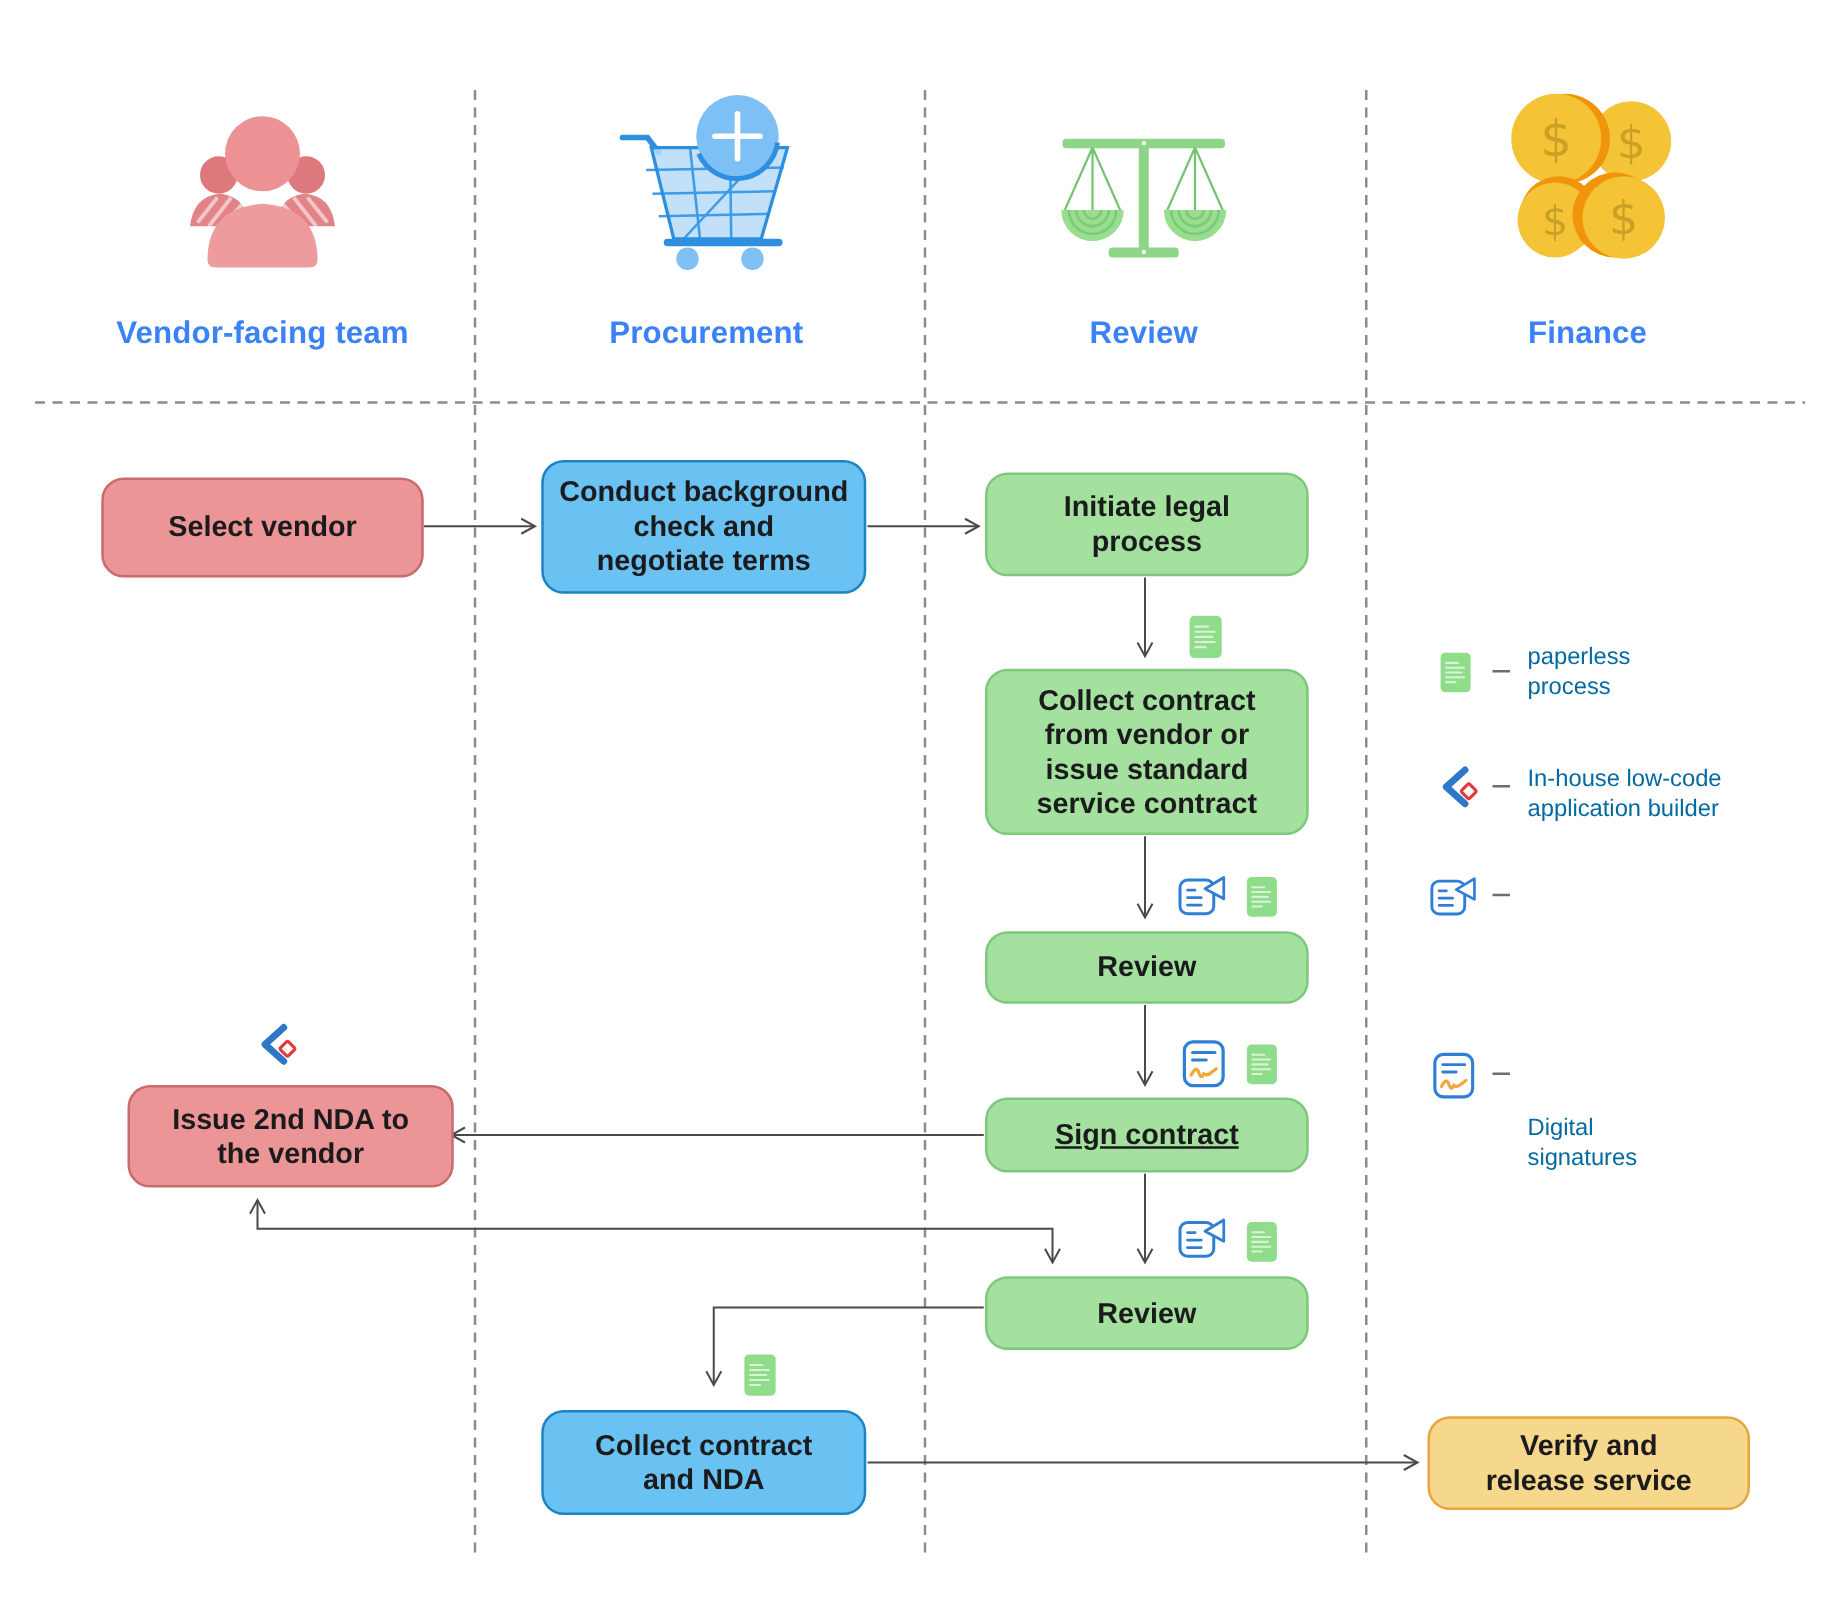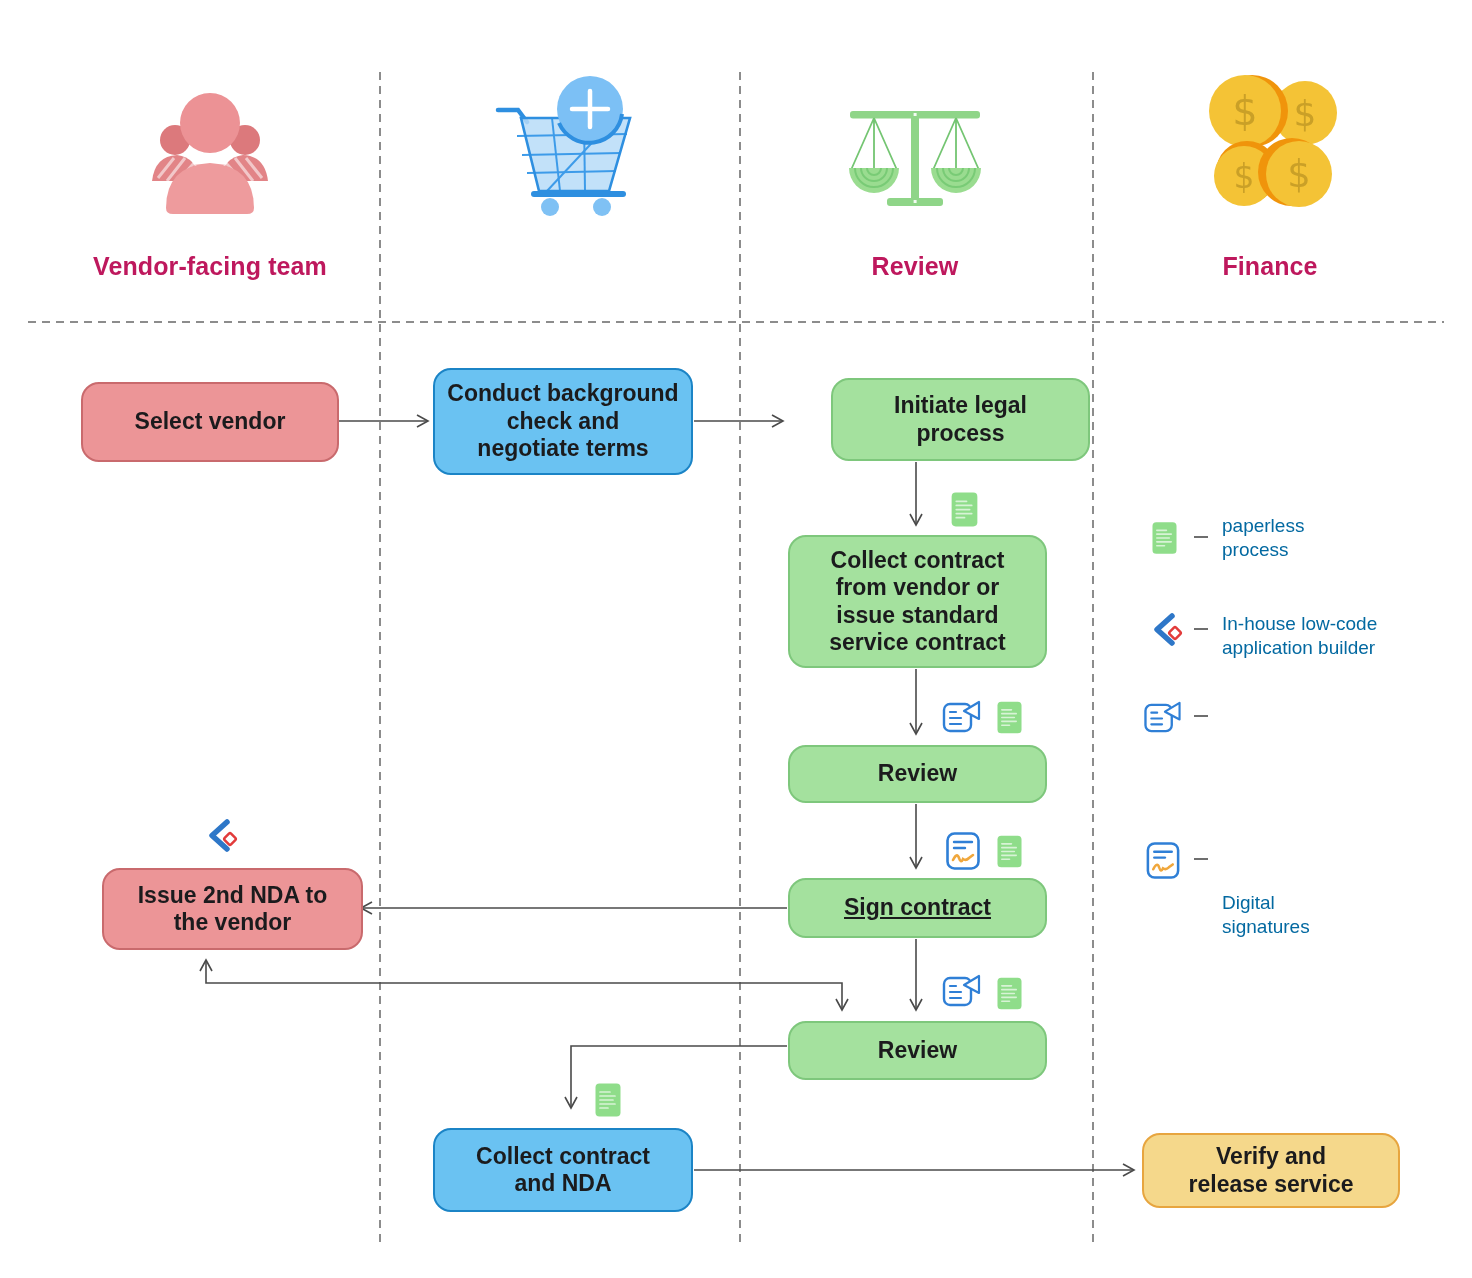--- a/index.html
+++ b/index.html
@@ -1,19 +1,19 @@
 <!DOCTYPE html>
 <html><head>
 <meta charset="utf-8">
 <style>
   html,body{margin:0;padding:0;background:#ffffff;}
   body{font-family:"Liberation Sans",sans-serif;}
   .canvas{position:relative;width:1472px;height:1278px;background:#ffffff;overflow:hidden;}
   svg.layer{position:absolute;left:0;top:0;width:1472px;height:1278px;pointer-events:none;}
-  .lane-label{position:absolute;width:340px;text-align:center;font-size:25px;font-weight:bold;color:#be185d;letter-spacing:.1px;}
+  .lane-label{position:absolute;width:340px;text-align:center;font-size:25px;font-weight:bold;color:#3b82f6;letter-spacing:.1px;}
   .hicon{position:absolute;}
   .node{position:absolute;display:flex;align-items:center;justify-content:center;text-align:center;
         font-weight:bold;font-size:23px;line-height:27.5px;border-radius:18px;border:2.5px solid;
         white-space:pre-line;color:#1b1b1d;box-sizing:border-box;}
   .node.pink{background:#EC9597;border-color:#C96A6D;}
   .node.blue{background:#6AC2F2;border-color:#1B84C6;}
   .node.green{background:#A4E19E;border-color:#7EC77C;}
   .node.yellow{background:#F5D88B;border-color:#E7A53F;}
   .fic{position:absolute;}
   .legend-label{position:absolute;font-size:19px;line-height:23.5px;color:#0369a1;white-space:pre-line;}
@@ -89,20 +89,21 @@
       <circle cx="60" cy="134" r="9" fill="#7FC1F4"></circle>
       <circle cx="112" cy="134" r="9" fill="#7FC1F4"></circle>
       <circle cx="100" cy="36" r="33" fill="#7CC0F5"></circle>
       <path d="M69 50 A33 33 0 0 0 132 41" stroke="#2E8FE0" stroke-width="4" fill="none"></path>
       <g stroke="#ffffff" stroke-width="4.5" stroke-linecap="round">
         <line x1="100" y1="18" x2="100" y2="54"></line>
           <line x1="82" y1="36" x2="118" y2="36"></line>
       </g>
     </svg>
   </div>
+  <div class="lane-label" style="left:395px;top:252px;">Procurement</div>
 
   <div class="hicon" style="left:840px;top:98px;width:150px;height:112px;">
     <svg viewBox="0 0 150 112" width="150" height="112">
       <g fill="#8FD588">
         <rect x="10" y="13" width="130" height="7.5" rx="3"></rect>
         <rect x="71" y="14" width="8" height="93" rx="2"></rect>
         <rect x="47" y="100" width="56" height="8" rx="3"></rect>
       </g>
       <rect x="73.6" y="15" width="3" height="3" fill="#ffffff" opacity="0.9"></rect>
       <rect x="73.6" y="102" width="3" height="3" fill="#ffffff" opacity="0.9"></rect>
@@ -142,21 +143,21 @@
         <text x="99" y="114" font-size="37">$</text>
       </g>
     </svg>
   </div>
   <div class="lane-label" style="left:1100px;top:252px;">Finance</div>
 
   <div class="node blue" style="left:433px;top:368px;width:260px;height:107px;">Conduct background
 check and
 negotiate terms</div>
   <div class="node pink" style="left:81px;top:382px;width:258px;height:80px;">Select vendor</div>
-  <div class="node green" style="left:788px;top:378px;width:259px;height:83px;margin-left:43px;">Initiate legal
+  <div class="node green" style="left:788px;top:378px;width:259px;height:83px;">Initiate legal
 process</div>
   <div class="node green" style="left:788px;top:535px;width:259px;height:133px;">Collect contract
 from vendor or
 issue standard
 service contract</div>
   <div class="node green" style="left:788px;top:745px;width:259px;height:58px;">Review</div>
   <div class="node green" style="left:788px;top:878px;width:259px;height:60px;text-decoration:underline;">Sign contract</div>
   <div class="node green" style="left:788px;top:1021px;width:259px;height:59px;">Review</div>
   <div class="node pink" style="left:102px;top:868px;width:261px;height:82px;">Issue 2nd NDA to
 the vendor</div>

